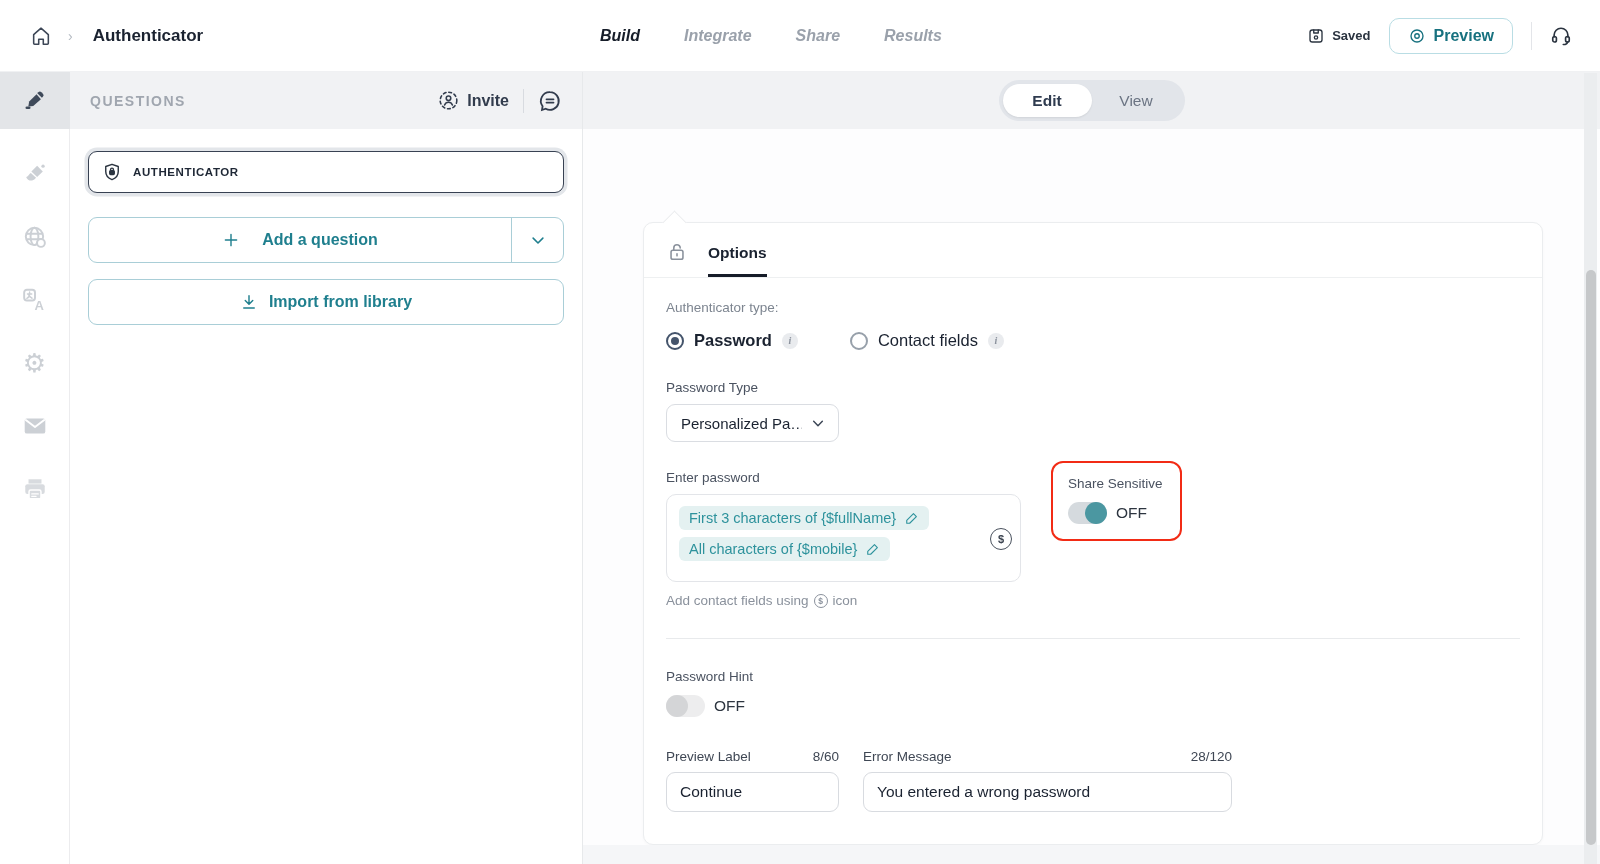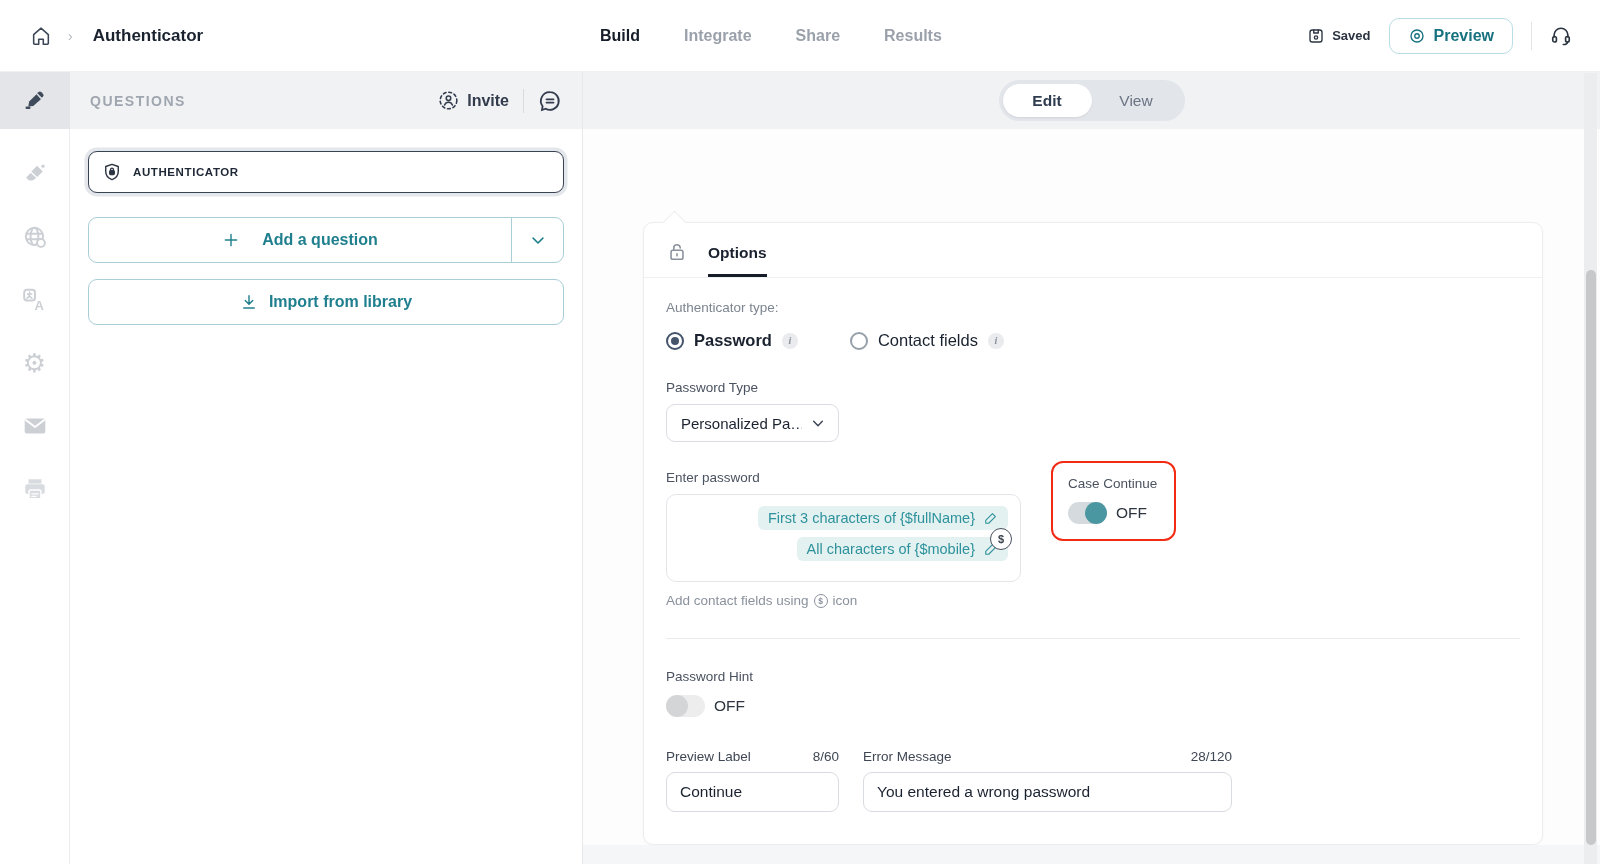--- a/index.html
+++ b/index.html
@@ -5,21 +5,21 @@
   * { margin:0; padding:0; box-sizing:border-box; }
   html,body { width:1600px; height:864px; overflow:hidden; }
   body { font-family:"Liberation Sans", sans-serif; background:#fff; color:#1a2230; position:relative; }
 
   
   .topbar { height:72px; background:#fff; display:flex; align-items:center; padding:0 28px; position:relative; border-bottom:1px solid #f0f1f3; }
   .breadcrumb { display:flex; align-items:center; gap:14px; }
   .home-btn { width:26px; height:26px; color:#3c4656; display:flex; align-items:center; justify-content:center; cursor:pointer; }
   .crumb-sep { color:#b4bac2; font-size:14px; }
   .page-title { font-size:17px; font-weight:700; color:#1a2230; margin-left:6px; }
-  .topnav { position:absolute; left:600px; top:0; height:72px; display:flex; align-items:center; gap:44px; }
+  .topnav { position:absolute; left:600px; top:0; height:72px; display:flex; align-items:center; gap:44px;font-style:italic; }
   .topnav .nav-item { font-size:16px; font-weight:600; color:#9aa1ab; cursor:pointer; }
   .topnav .nav-item.active { color:#161d29; font-weight:700; }
   .topbar-right { margin-left:auto; display:flex; align-items:center; gap:18px; }
   .saved { display:flex; align-items:center; gap:7px; color:#2b3440; font-size:13px; font-weight:600; }
   .preview-btn { display:flex; align-items:center; gap:8px; border:1px solid #b9dde4; border-radius:10px; padding:8px 18px; color:#17717f; font-size:16px; font-weight:700; background:#fff; cursor:pointer; }
   .top-divider { width:1px; height:28px; background:#e3e5e9; }
   .headset-btn { color:#2b3440; cursor:pointer; display:flex; }
 
   
   .app-row { display:flex; height:792px; }
@@ -75,21 +75,21 @@
   .radio-label { font-size:16.5px; color:#1a2230; }
   .radio-label.bold { font-weight:700; }
   .info-dot { width:16px; height:16px; border-radius:50%; background:#e9ebee; color:#8a919c; font-size:10px; font-style:italic; font-weight:700; display:flex; align-items:center; justify-content:center; font-family:"Liberation Serif", serif; }
 
   .pw-type { margin-top:30px; }
   .select-box { margin-top:9px; width:173px; height:38px; border:1px solid #dadde2; border-radius:9px; display:flex; align-items:center; padding:0 12px 0 14px; gap:8px; font-size:15px; color:#1a2230; cursor:pointer; background:#fff; }
   .select-box .sel-val { flex:1; white-space:nowrap; overflow:hidden; }
   .select-box svg { color:#3c4656; flex:none; }
 
   .pw-row { display:flex; margin-top:28px; align-items:flex-start; }
-  .pw-box { margin-top:9px; width:355px; height:88px; border:1px solid #e3e5e9; border-radius:10px; padding:11px 12px; position:relative; background:#fff;text-align:right; }
+  .pw-box { margin-top:9px; width:355px; height:88px; border:1px solid #e3e5e9; border-radius:10px; padding:11px 12px; position:relative; background:#fff; }
   .chip { display:inline-flex; align-items:center; gap:9px; background:#e4f1f1; color:#2d929c; font-size:14.5px; border-radius:6px; padding:4px 10px; cursor:pointer; }
   .chip + .chip { margin-top:7px; }
   .chip .edit-ic { display:flex; color:#2d929c; cursor:pointer; }
   .dollar-btn { position:absolute; right:8px; top:33px; width:22px; height:22px; border-radius:50%; border:1.4px solid #4a525e; color:#3c4450; display:flex; align-items:center; justify-content:center; font-size:11px; font-weight:700; background:#fff; cursor:pointer; }
   .pw-helper { margin-top:11px; font-size:13.5px; color:#8a919c; display:flex; align-items:center; gap:5px; }
   .mini-dollar { width:14px; height:14px; border-radius:50%; border:1.2px solid #8a919c; font-size:8.5px; font-weight:700; display:inline-flex; align-items:center; justify-content:center; color:#8a919c; }
 
   .case-group { margin-left:30px; margin-top:-9px; border:2.5px solid #f22b15; border-radius:12px; padding:13px 17px 15px 15px; }
   .toggle-row { display:flex; align-items:center; gap:9px; margin-top:11px; }
   .toggle { width:39px; height:22px; border-radius:999px; position:relative; cursor:pointer; }
@@ -380,21 +380,21 @@
                   </span>
               </div>
               <div class="pw-helper">
                 <span>Add contact fields using</span>
                 <span class="mini-dollar">$</span>
                 <span>icon</span>
               </div>
             </div>
 
             <div class="case-group">
-              <div class="f-label dark">Case Continue</div>
+              <div class="f-label dark">Share Sensitive</div>
               <div class="toggle-row">
                 <span class="toggle case">
                     <span class="knob"></span>
                   </span>
                 <span class="toggle-state">OFF</span>
               </div>
             </div>
           </div>
 
           <hr class="hr">

